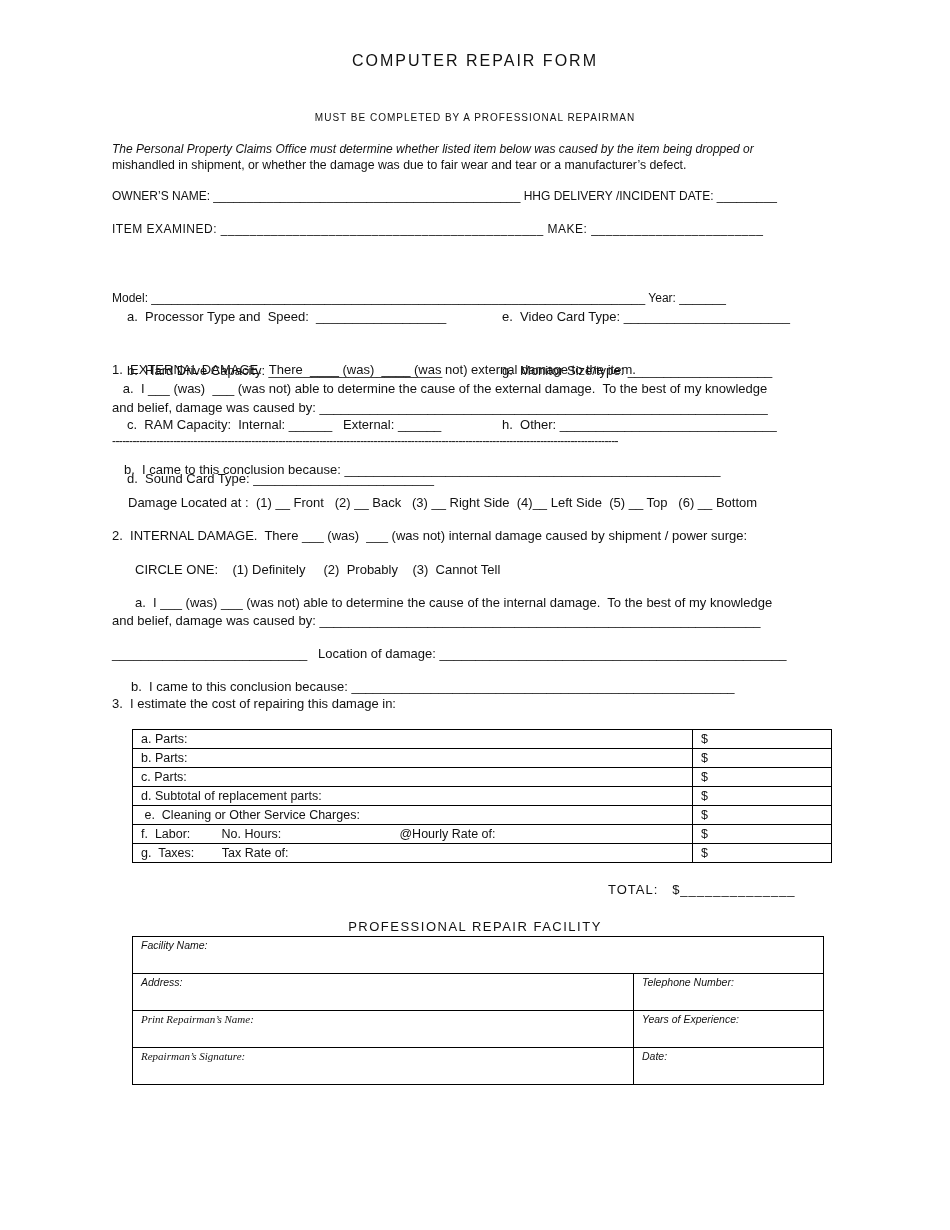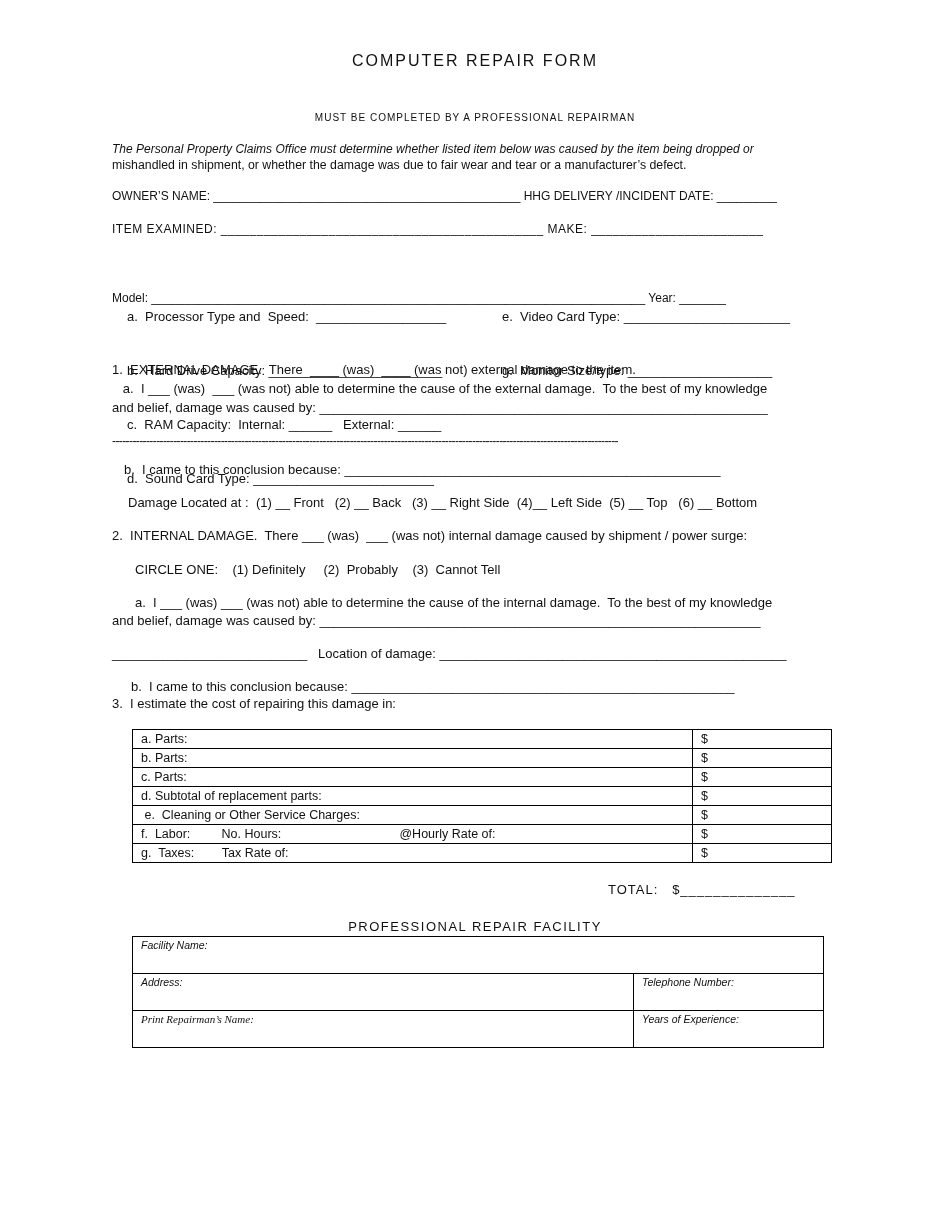--- a/index.html
+++ b/index.html
@@ -33,20 +33,21 @@
 
 <div class="abs sans t13" style="left:127px;top:272px;line-height:18px;">
   <div>a.  Processor Type and  Speed:  __________________</div>
   <div>b.  Hard Drive Capacity: ________________________</div>
   <div>c.  RAM Capacity:  Internal: ______   External: ______</div>
   <div>d.  Sound Card Type: _________________________</div>
 </div>
 <div class="abs sans t13" style="left:502px;top:272px;line-height:18px;">
   <div>e.  Video Card Type: _______________________</div>
   <div>g.  Monitor Size/type: ____________________</div>
+  <div>h.  Other: ______________________________</div>
 </div>
 
 <div class="abs sans t13" style="left:112px;top:362px;">1.  EXTERNAL DAMAGE.  There  ____ (was)  ____ (was not) external damage to the item.</div>
 <div class="abs sans t13" style="left:112px;top:381px;">   a.  I ___ (was)  ___ (was not) able to determine the cause of the external damage.  To the best of my knowledge</div>
 <div class="abs sans t13" style="left:112px;top:400px;">and belief, damage was caused by: ______________________________________________________________</div>
 <div class="abs sans" style="left:112px;top:434px;font-size:12px;letter-spacing:-0.6px;">-----------------------------------------------------------------------------------------------------------------------------------------------------</div>
 <div class="abs sans t13" style="left:124px;top:462px;">b.  I came to this conclusion because: ____________________________________________________</div>
 <div class="abs sans t13" style="left:128px;top:495px;">Damage Located at :  (1) __ Front   (2) __ Back   (3) __ Right Side  (4)__ Left Side  (5) __ Top   (6) __ Bottom</div>
 
 <div class="abs sans t13" style="left:112px;top:528px;">2.  INTERNAL DAMAGE.  There ___ (was)  ___ (was not) internal damage caused by shipment / power surge:</div>
@@ -101,14 +102,18 @@
     <td colspan="2" class="lbl-sans">Facility Name:</td>
   </tr>
   <tr>
     <td class="lbl-sans">Address:</td>
     <td class="right lbl-sans">Telephone Number:</td>
   </tr>
   <tr>
     <td class="lbl-serif">Print Repairman’s Name:</td>
     <td class="right lbl-sans">Years of  Experience:</td>
   </tr>
+  <tr>
+    <td class="lbl-serif">Repairman’s Signature:</td>
+    <td class="right lbl-sans">Date:</td>
+  </tr>
 </tbody>
   </table>
 
 </body></html>

